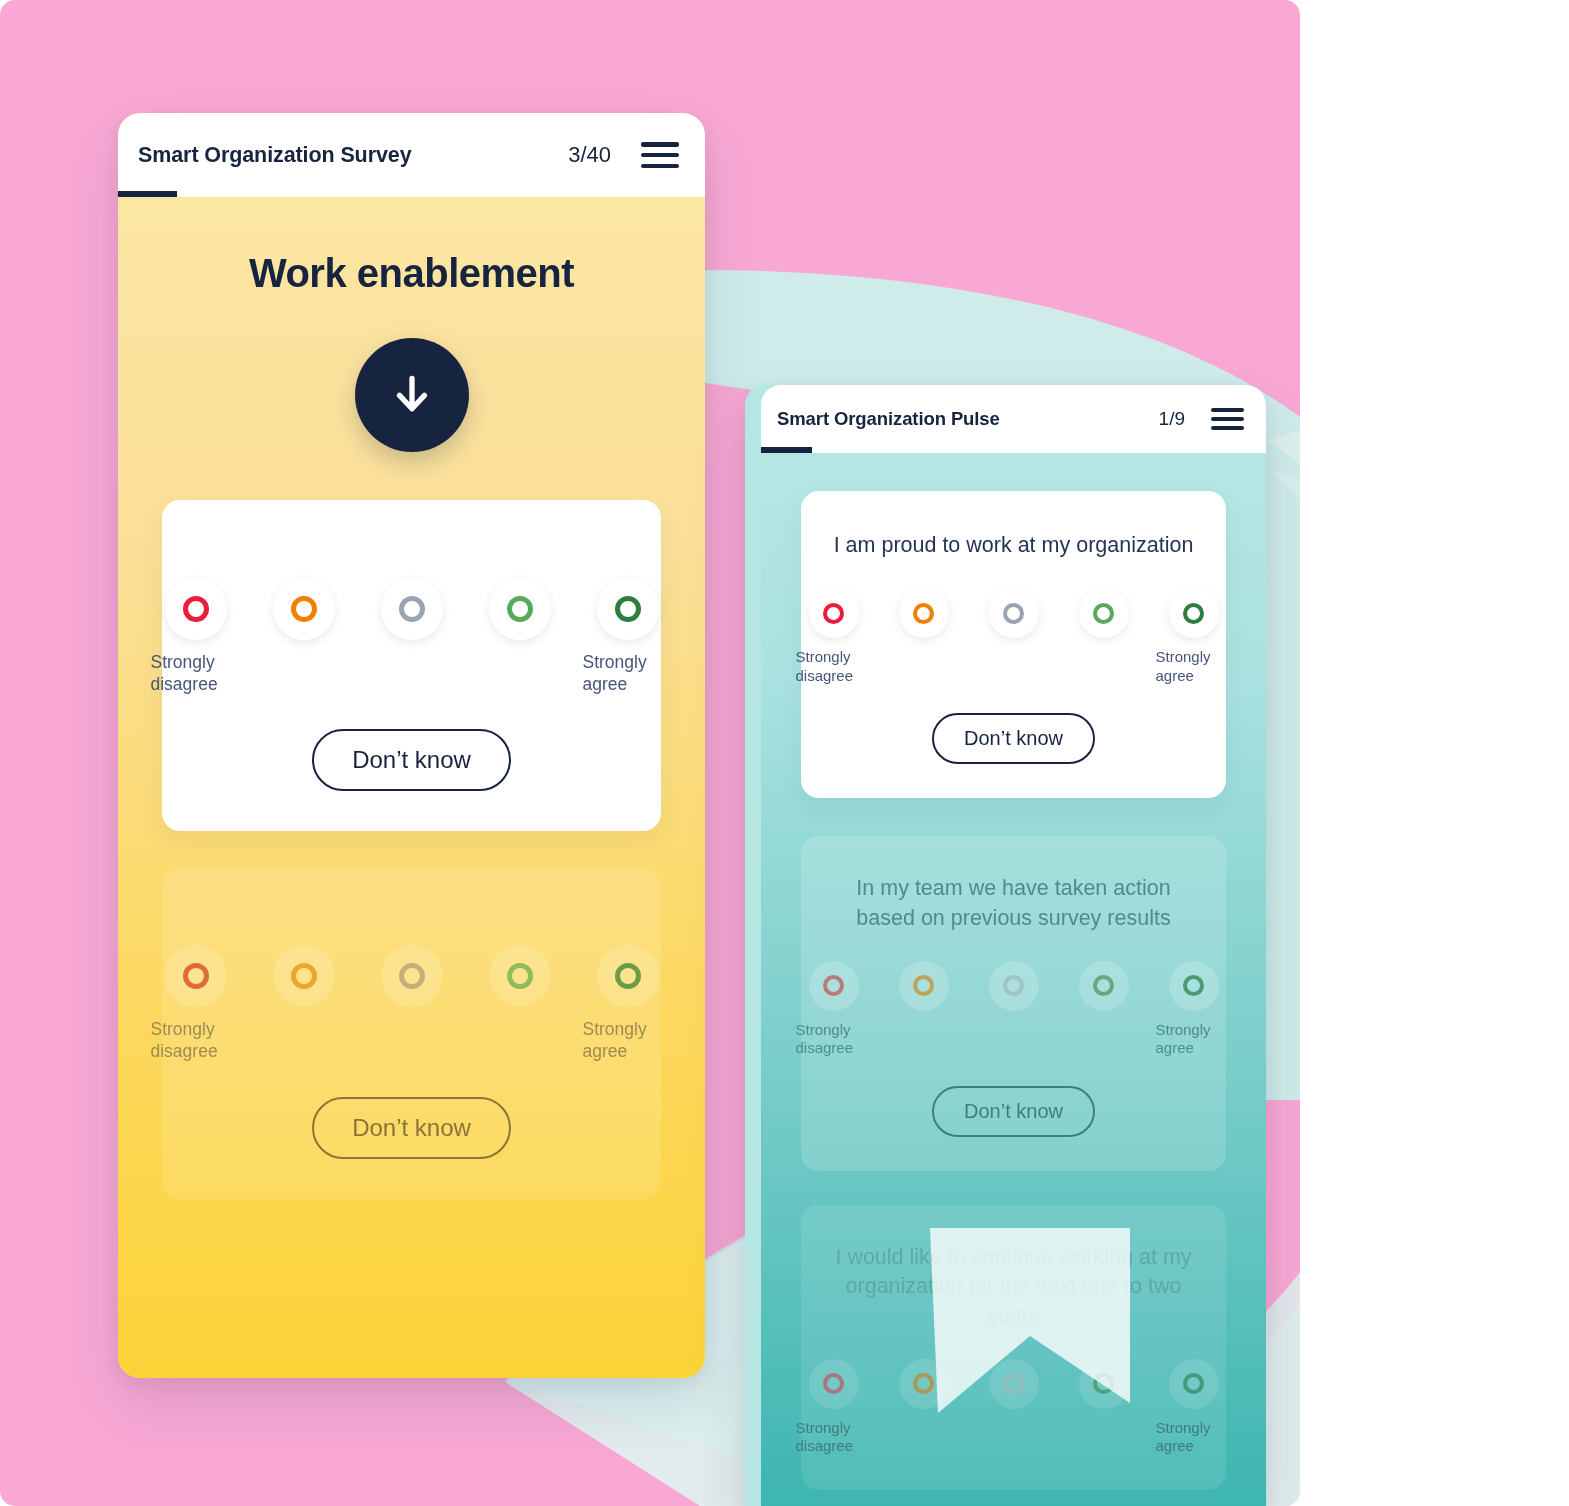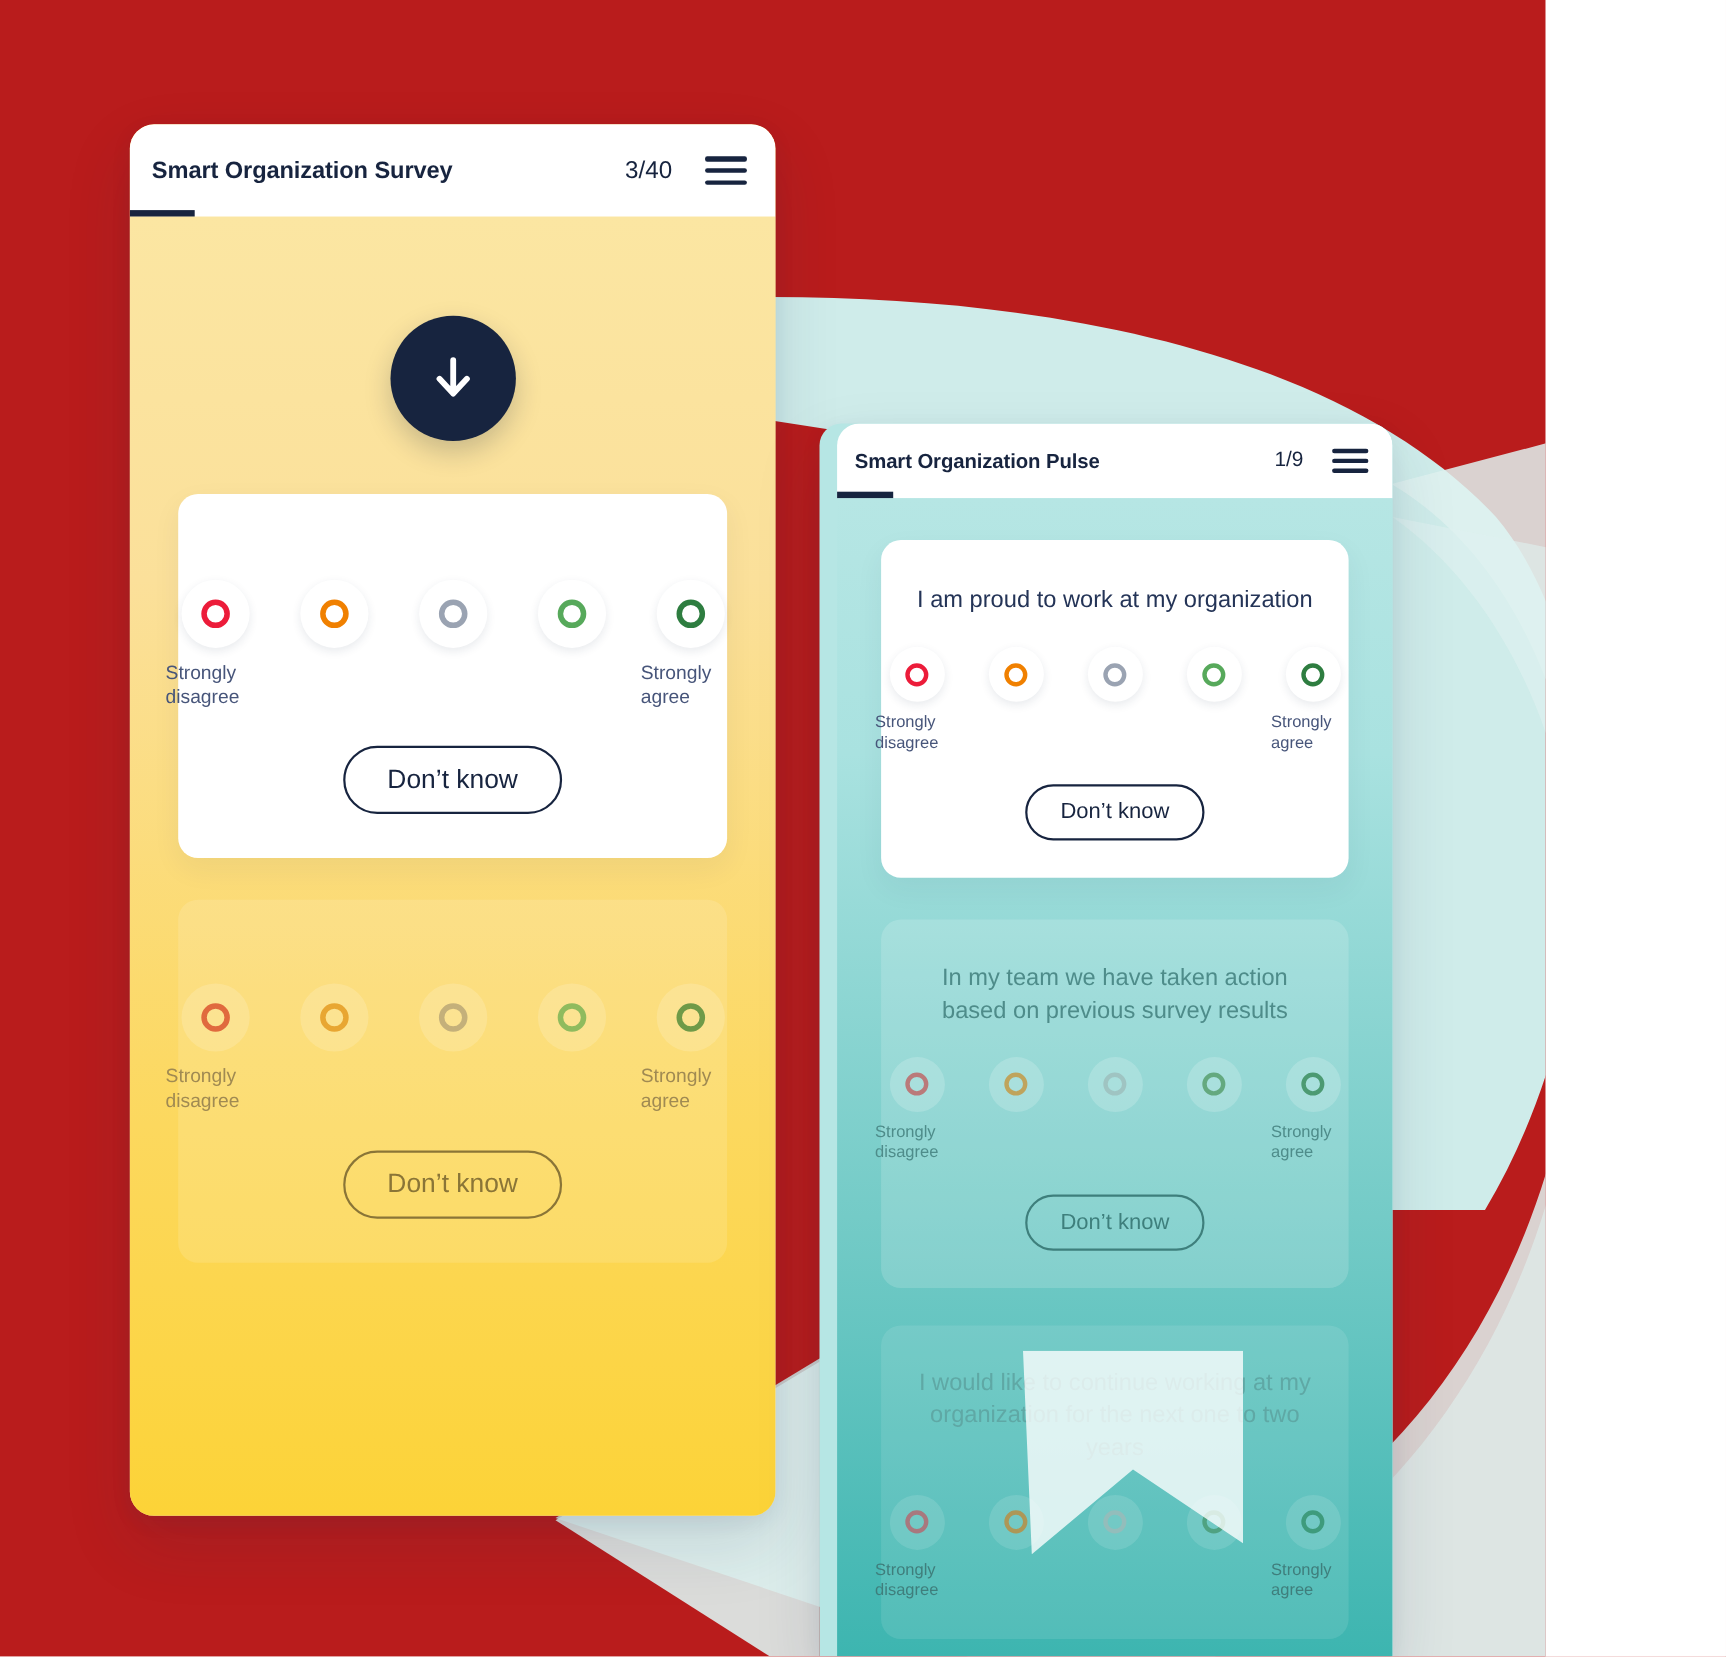--- a/index.html
+++ b/index.html
@@ -7,24 +7,25 @@
   html, body {
     width: 1569px;
     height: 1506px;
     overflow: hidden;
     background: #ffffff;
     font-family: "Liberation Sans", sans-serif;
   }
 
   #stage {
     position: relative;
-    width: 1405px;
+    width: 1300px;
     height: 1506px;
-    background: #b91c1c;
+    background: #f9a8d4;
     overflow: hidden;
+    border-radius: 15px;
   }
 
   
   .deco { position: absolute; pointer-events: none; }
 
   #deco-svg { position: absolute; left: 0; top: 0; width: 1569px; height: 1506px; }
 
   
   .phone {
     position: absolute;
@@ -316,20 +317,21 @@
         <span></span>
         <span></span>
         <span></span>
       </div>
       <div class="progress-track">
         <div class="progress-fill"></div>
       </div>
     </div>
 
     <div class="phone-body">
+      <div class="section-title">Work enablement</div>
 
       <div class="scroll-btn">
         <svg viewBox="0 0 24 24" aria-hidden="true">
           <path d="M12 3 L12 17.2 M12 19.5 L5.2 12.2 M12 19.5 L18.8 12.2" stroke="#ffffff" stroke-width="2.9" stroke-linecap="round" stroke-linejoin="round" fill="none"></path>
         </svg>
       </div>
 
       <div id="y-card-1" class="q-card solid">
         <div class="scale-row">
             <div class="scale-opt">

